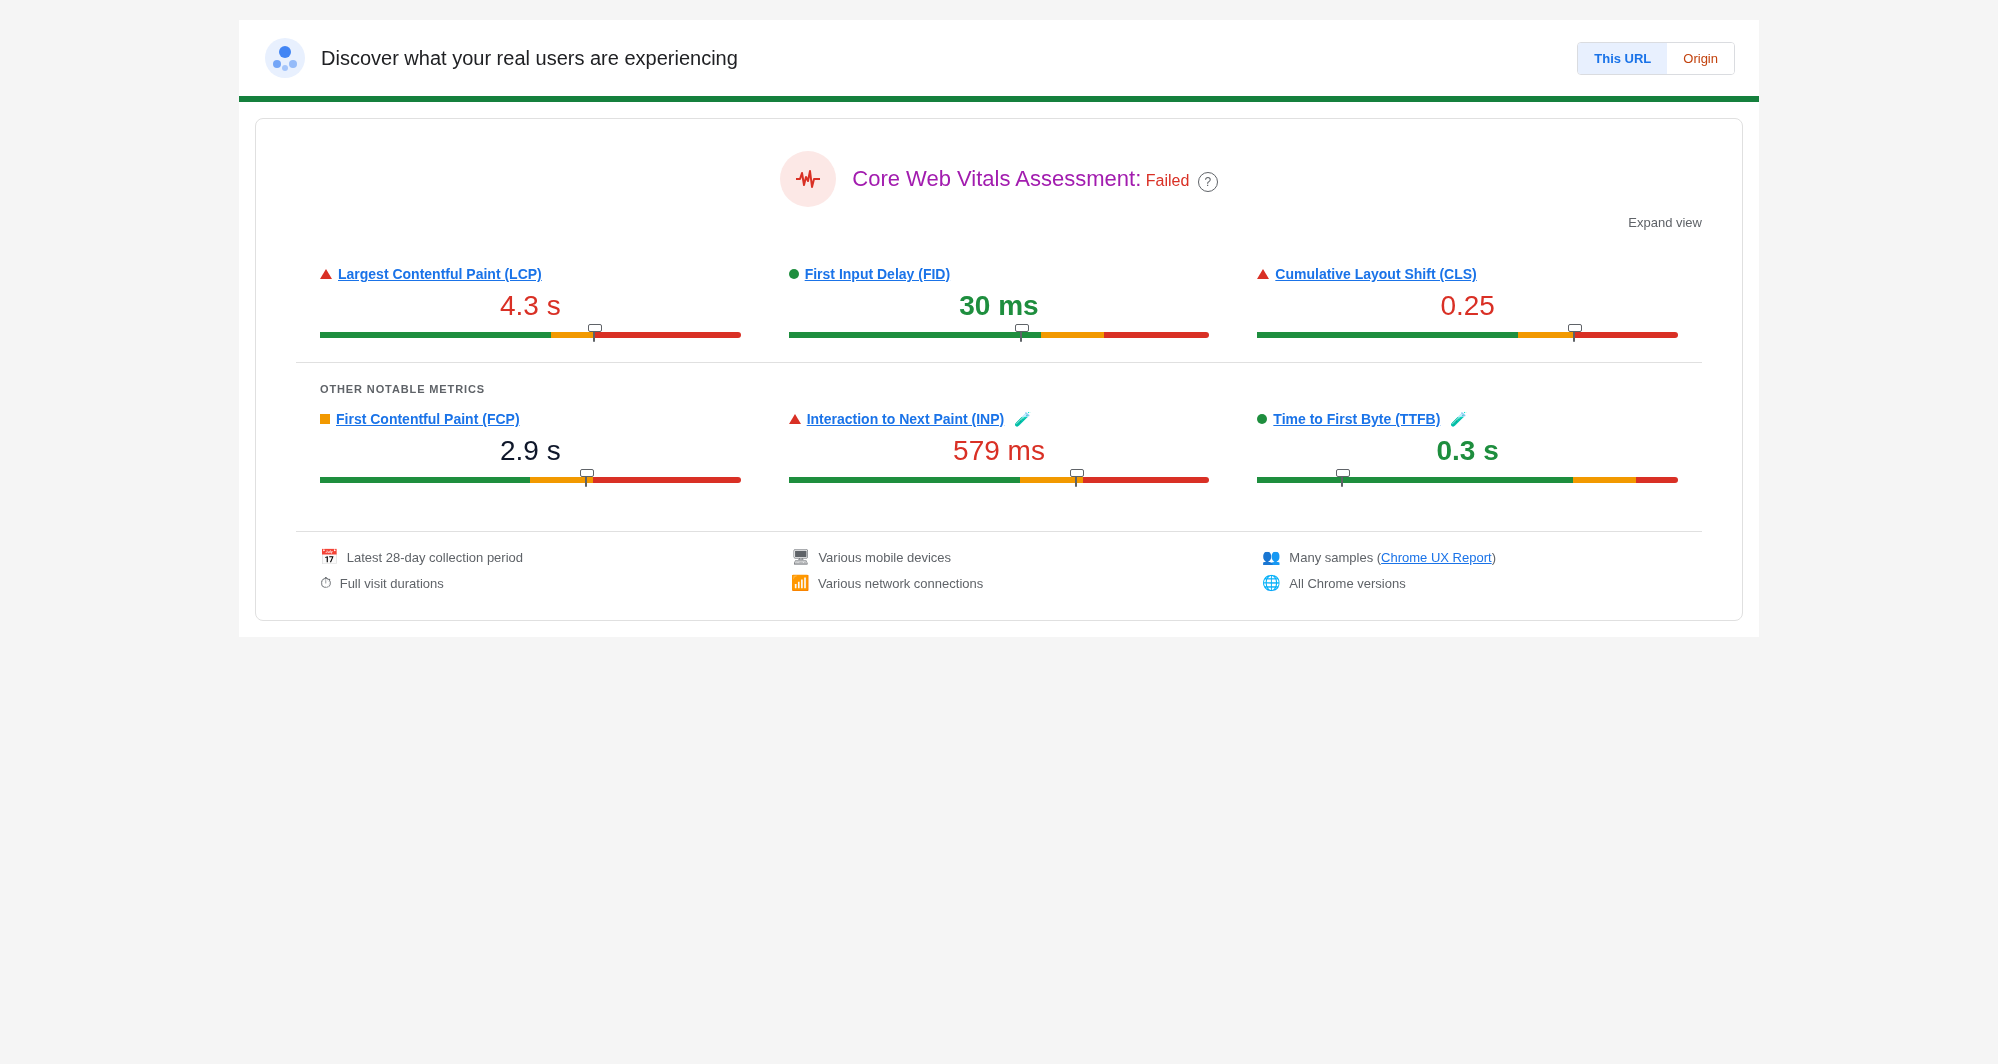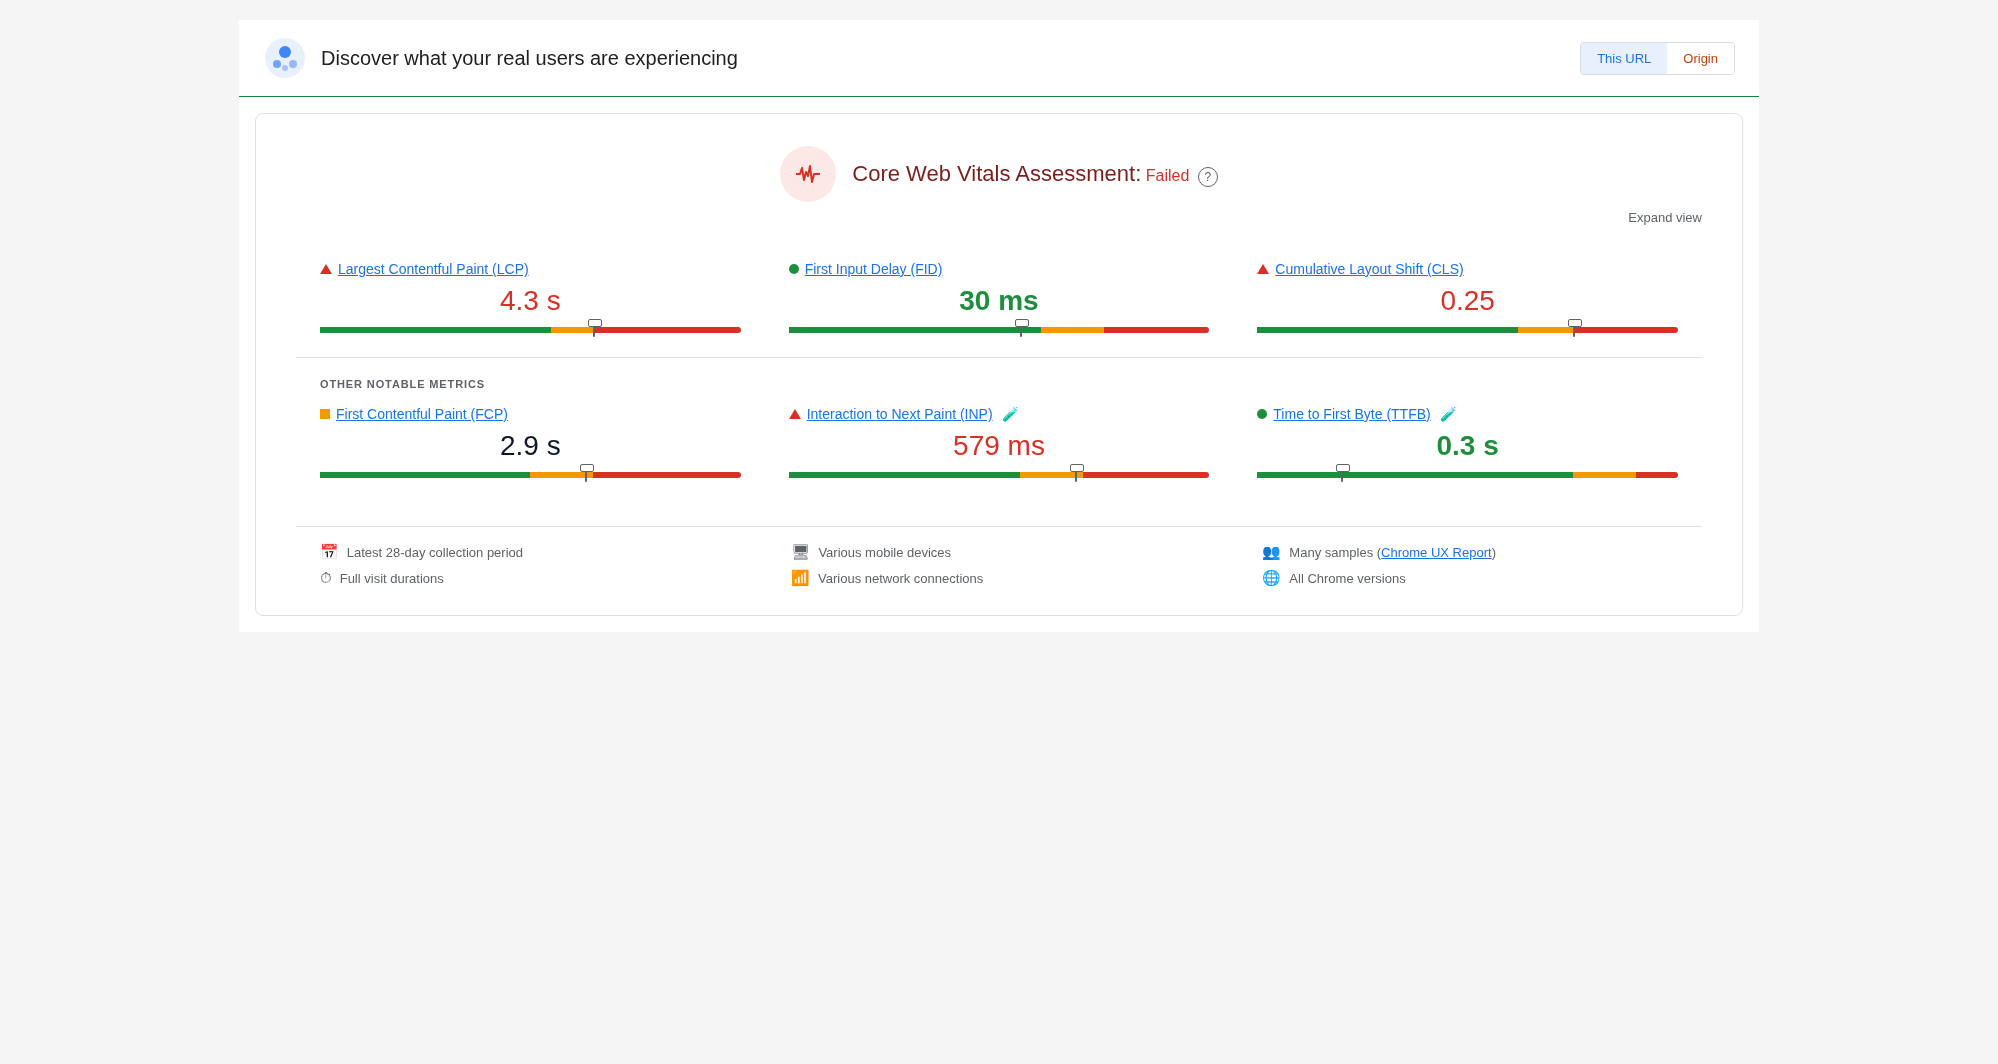--- a/index.html
+++ b/index.html
@@ -15,21 +15,21 @@
     .outer-container {
       width: 1520px;
       background: #fff;
     }
     .header {
       display: flex;
       align-items: center;
       justify-content: space-between;
       padding: 16px 24px;
       background: #fff;
-      border-bottom: 1px solid #15803d;
+      border-bottom: 6px solid #15803d;
     }
     .header-left {
       display: flex;
       align-items: center;
       gap: 14px;
     }
     .header-icon {
       width: 44px;
       height: 44px;
     }
@@ -44,21 +44,21 @@
       border-radius: 4px;
       overflow: hidden;
     }
     .url-btn {
       padding: 8px 16px;
       font-size: 13px;
       cursor: pointer;
       border: none;
       background: #e8f0fe;
       color: #1a73e8;
-      font-weight: 400;
+      font-weight: 700;
     }
     .origin-btn {
       padding: 8px 16px;
       font-size: 13px;
       cursor: pointer;
       border: none;
       background: #fff;
       color: #c2410c;
     }
     .main-card {
@@ -81,21 +81,21 @@
       background: #fce8e6;
       border-radius: 50%;
       display: flex;
       align-items: center;
       justify-content: center;
       font-size: 20px;
     }
     .assessment-title {
       font-size: 22px;
       font-weight: 500;
-      color: #7f1d1d;
+      color: #a21caf;
     }
     .assessment-status {
       color: #d93025;
       font-weight: 500;
     }
     .question-icon {
       display: inline-flex;
       align-items: center;
       justify-content: center;
       width: 20px;
@@ -126,21 +126,21 @@
     .metric-label {
       display: flex;
       align-items: center;
       gap: 6px;
       margin-bottom: 8px;
     }
     .metric-label a {
       font-size: 14px;
       color: #1a73e8;
       text-decoration: underline;
-      font-weight: 400;
+      font-weight: 700;
     }
     .metric-value {
       font-size: 28px;
       font-weight: 400;
       text-align: center;
       margin-bottom: 10px;
     }
     .metric-value.red { color: #d93025; }
     .metric-value.green { color: #1e8e3e; font-weight: bold; }
     .metric-value.orange { color: #0f172a; }

